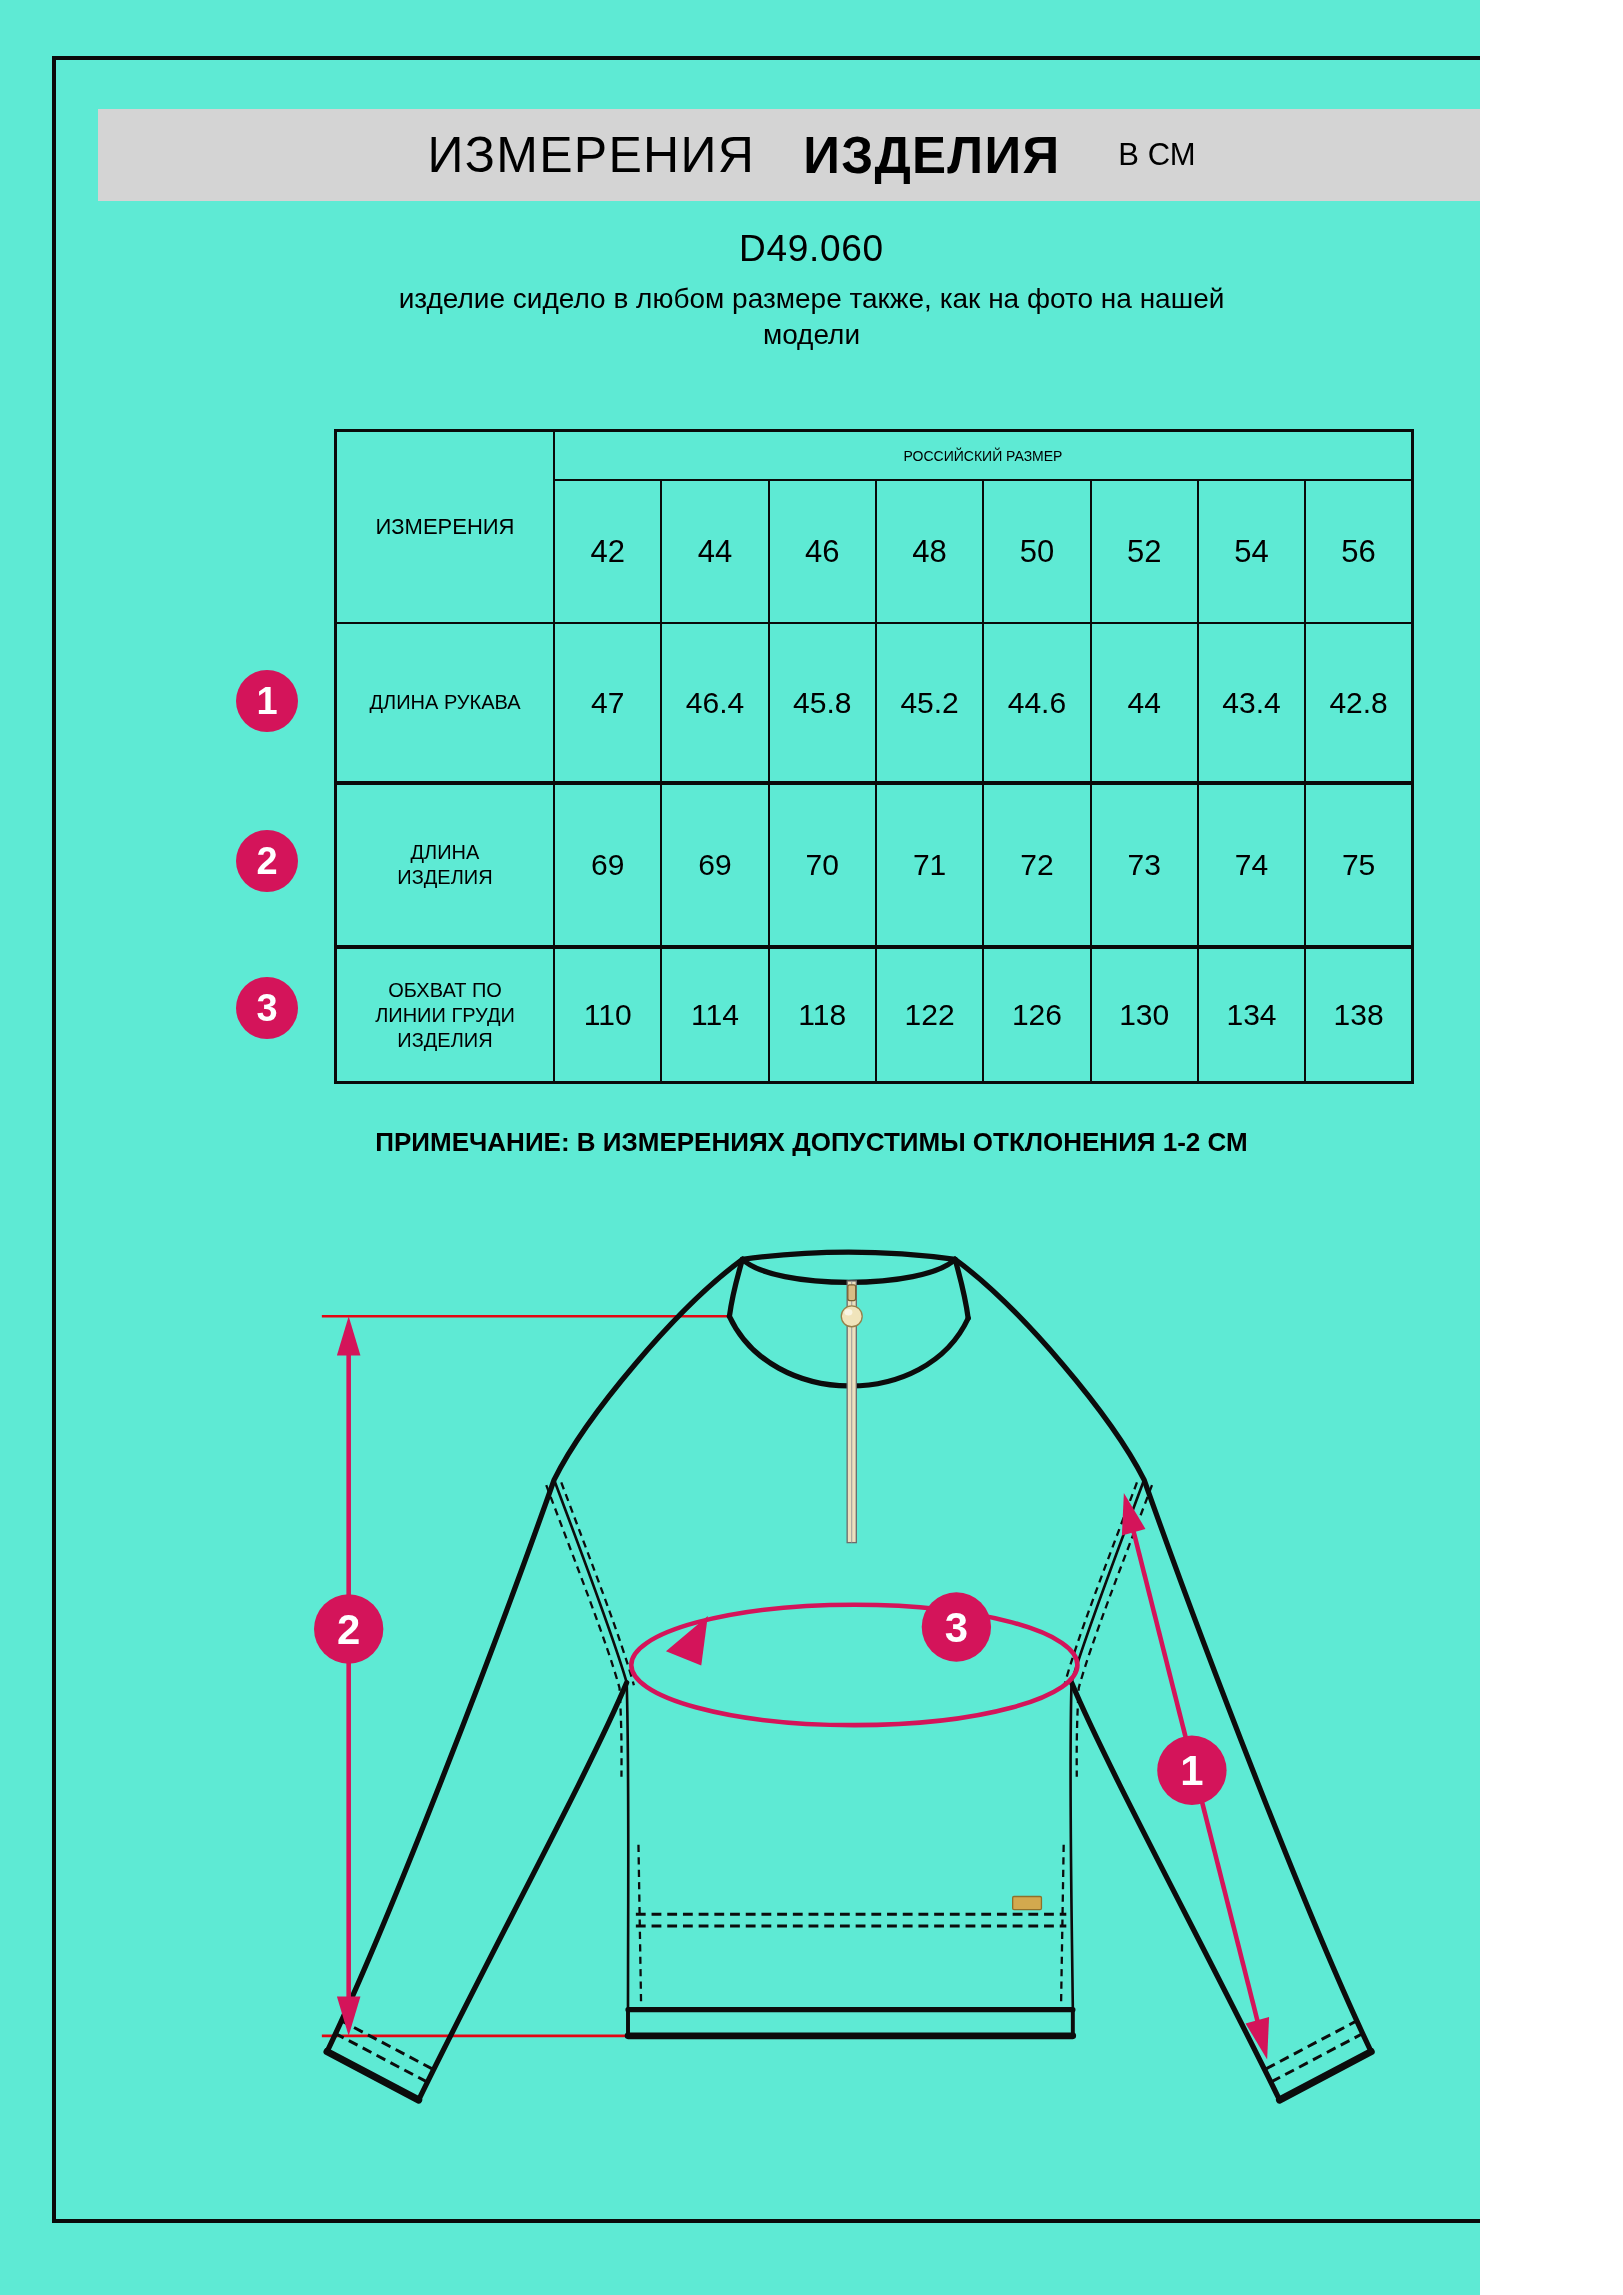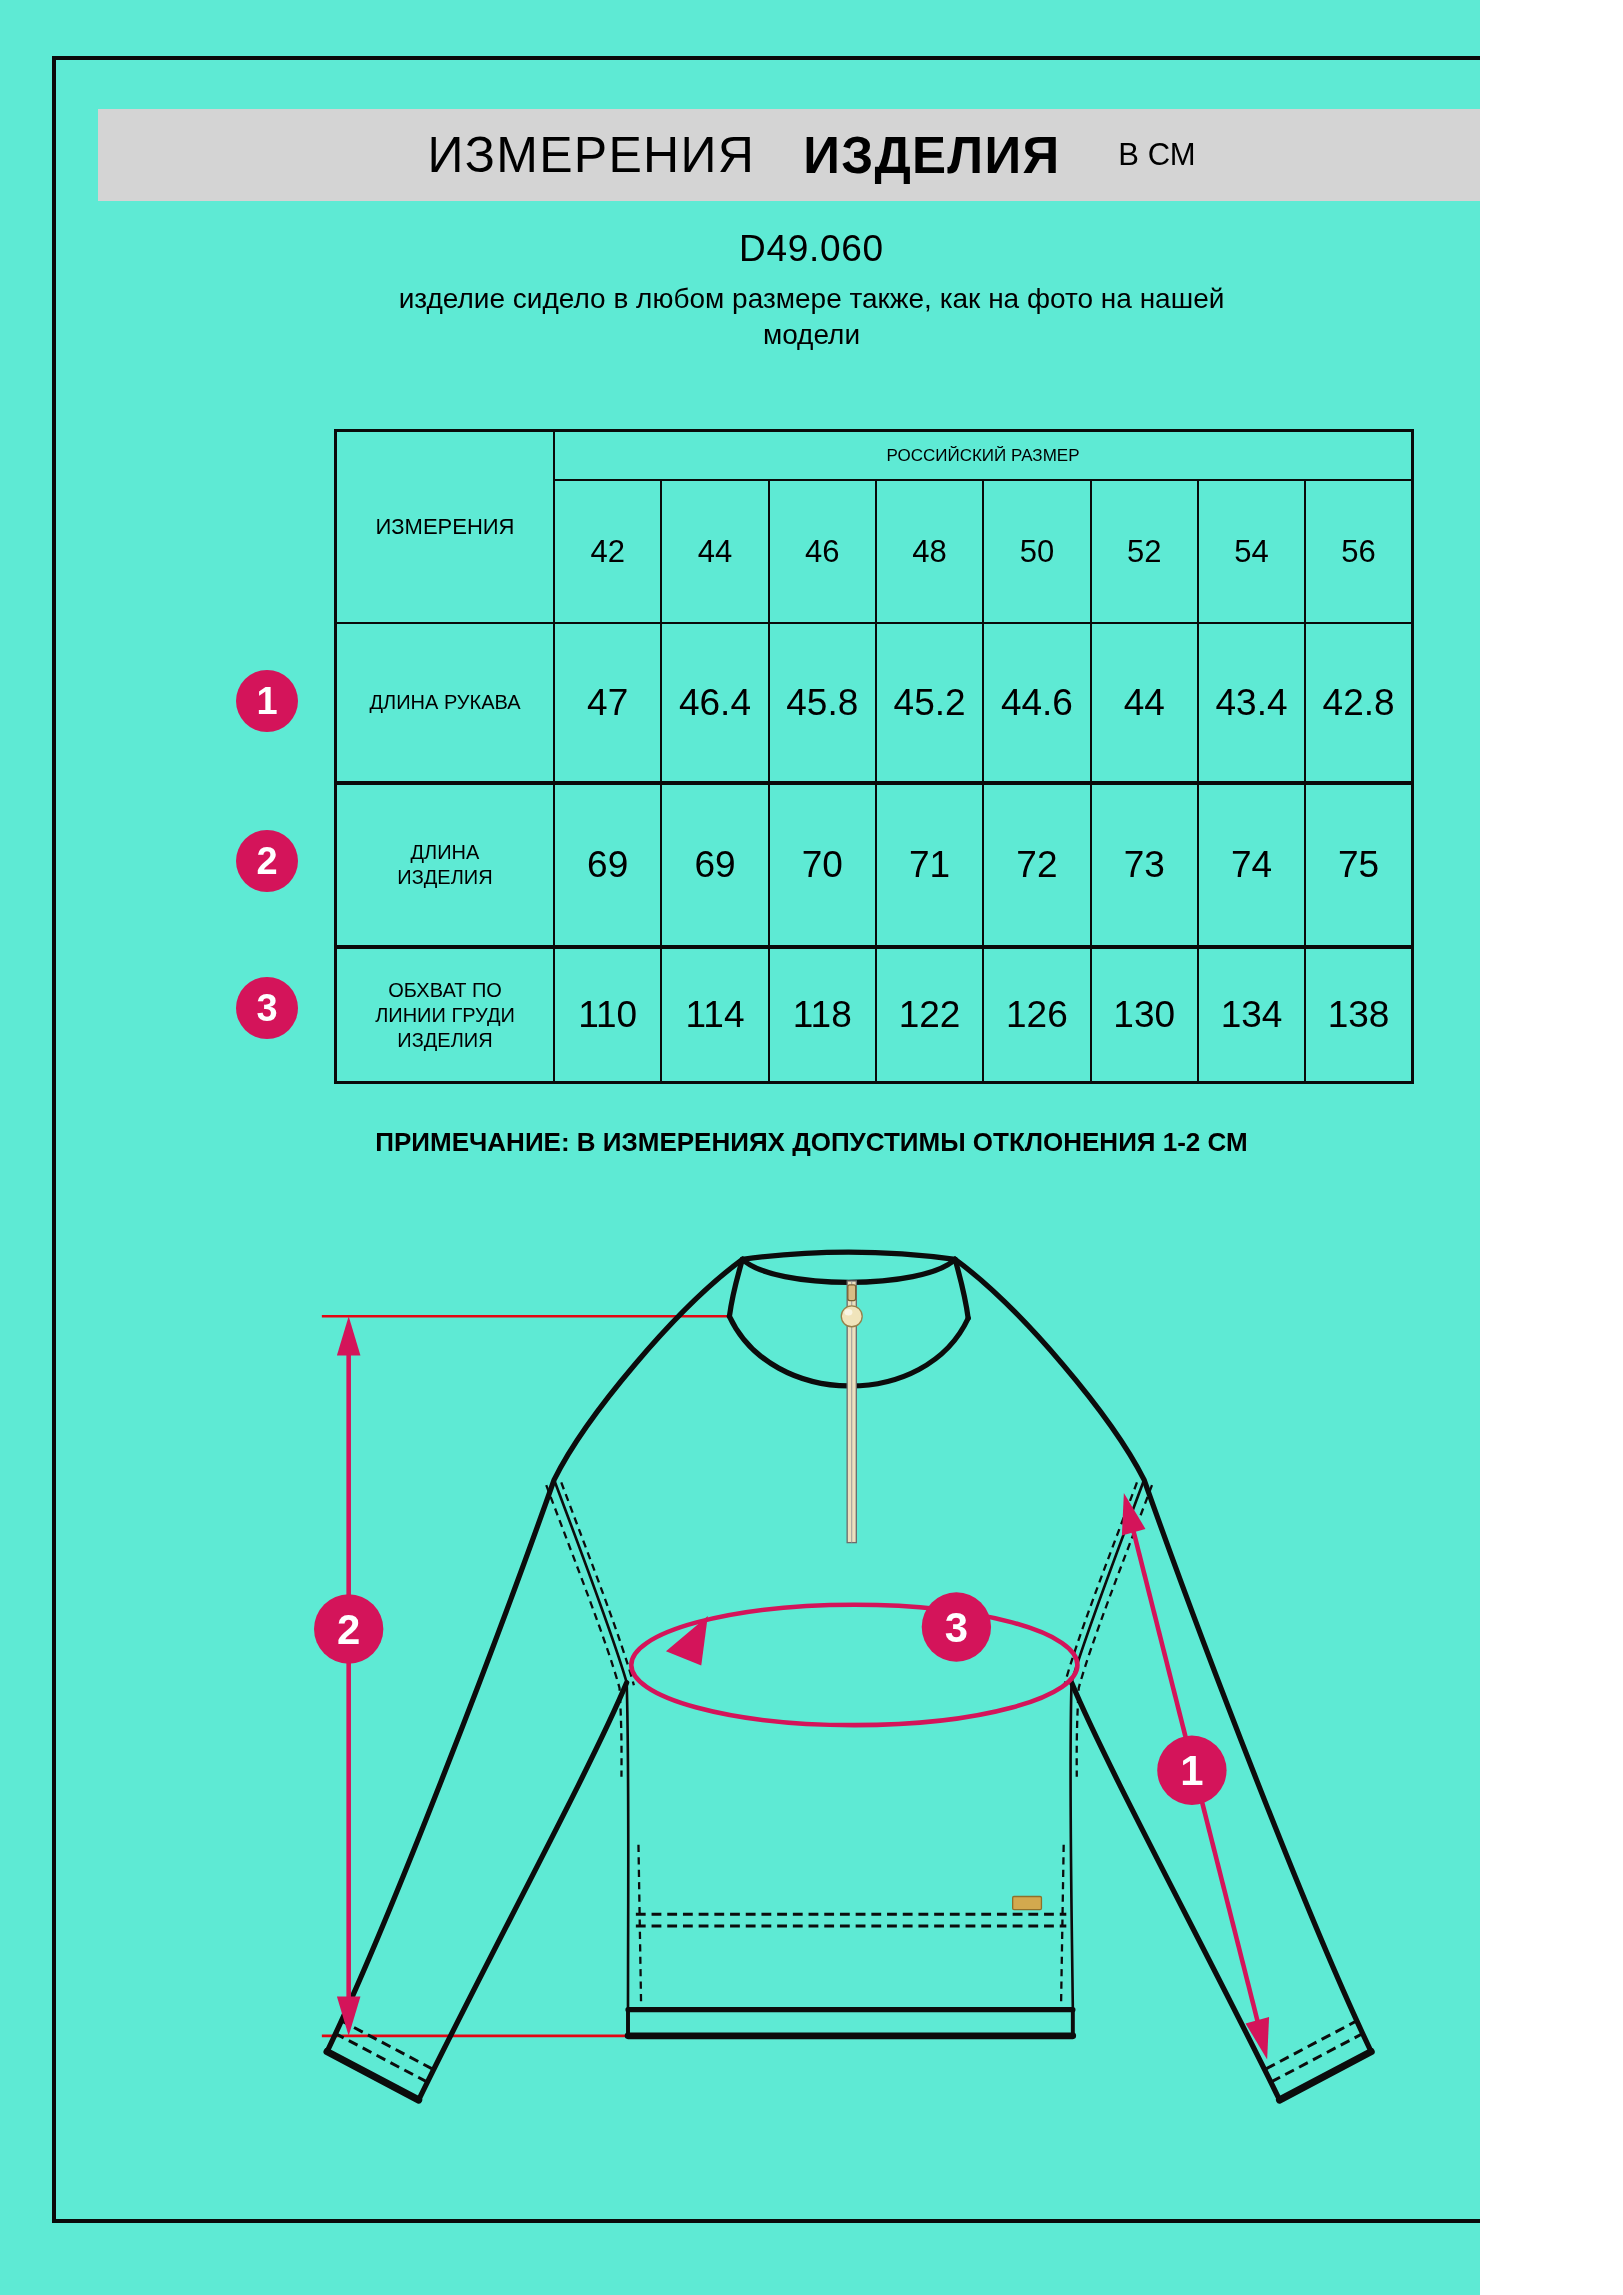--- a/index.html
+++ b/index.html
@@ -14,24 +14,24 @@
   .banner .t3{font-size:31px;font-weight:400;margin-left:10px;}
   .code{position:absolute;left:0;top:228px;width:1623px;text-align:center;
         font-size:37px;font-weight:400;letter-spacing:0.7px;}
   .desc{position:absolute;left:0;top:281px;width:1623px;text-align:center;
         font-size:28px;line-height:36px;font-weight:400;}
   .tablewrap{position:absolute;left:334px;top:429px;}
   table.sizes{border-collapse:collapse;table-layout:fixed;width:1080px;}
   table.sizes td,table.sizes th{border:2px solid #0a0a0a;padding:0;text-align:center;
         vertical-align:middle;font-weight:400;}
   table.sizes{border:3.3px solid #0a0a0a;}
-  th.grp{height:47px;font-size:17px;border-bottom:4.6px solid #0a0a0a;}
+  th.grp{height:47px;font-size:14px;border-bottom:4.6px solid #0a0a0a;}
   th.mhead{width:216px;font-size:22px;border-right:2.6px solid #0a0a0a;}
   th.sz{height:141px;font-size:31px;font-weight:700;border-bottom:4.6px solid #0a0a0a;}
-  td.val{font-size:37px;}
+  td.val{font-size:30px;}
   tr.r1 td{height:157px;border-bottom:4.6px solid #0a0a0a;}
   tr.r2 td{height:160px;border-bottom:4.6px solid #0a0a0a;}
   tr.r3 td{height:132px;}
   td.rlabel{font-size:20px;border-right:2.6px solid #0a0a0a;}
   .labelbox{margin:0 auto;line-height:25px;}
   tr.r1 .labelbox{width:186px;}
   tr.r2 .labelbox{width:118px;}
   tr.r3 .labelbox{width:160px;}
   .badge{position:absolute;width:62px;height:62px;border-radius:50%;background:#d4145a;
          color:#fff;font-size:38px;font-weight:700;display:flex;align-items:center;

